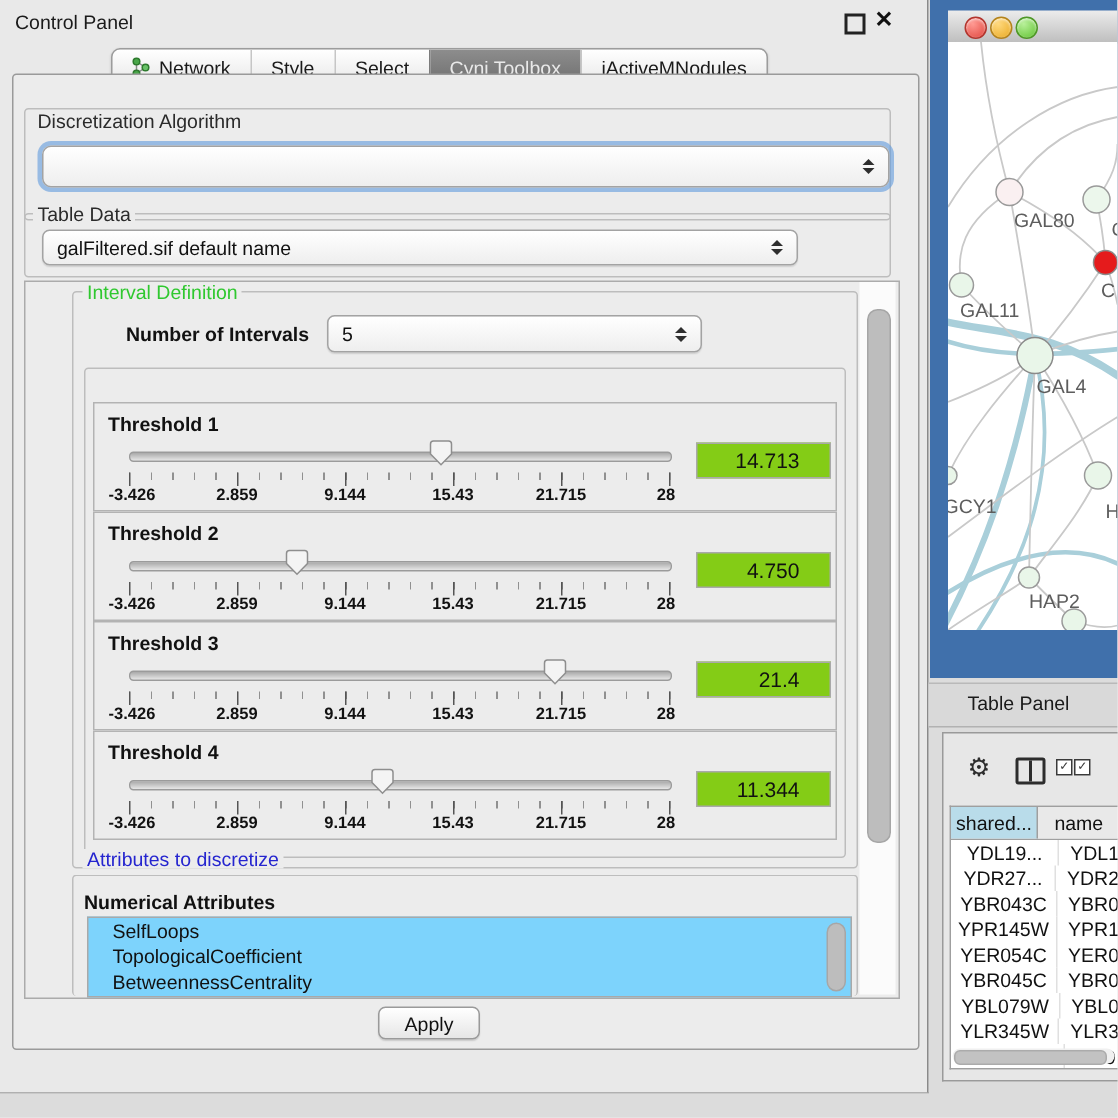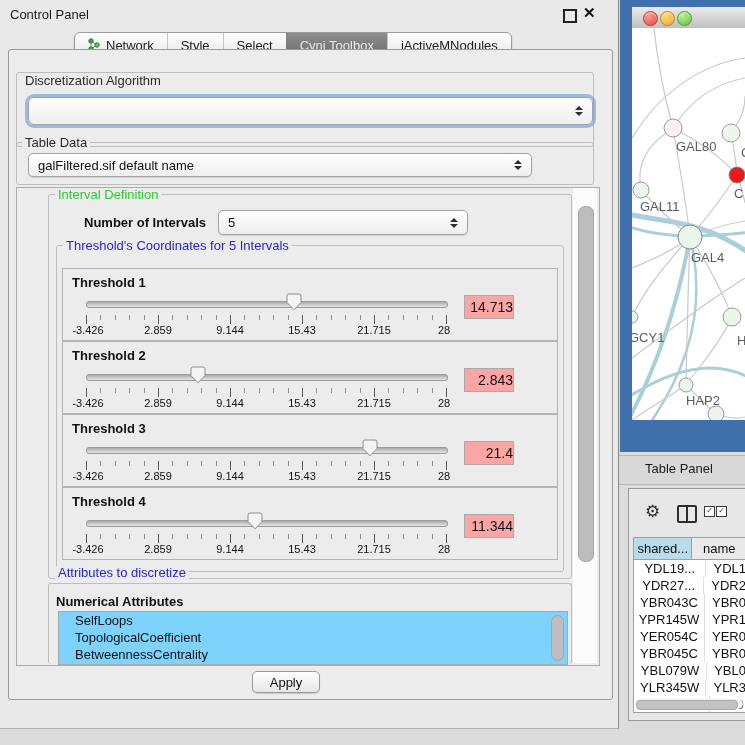--- a/index.html
+++ b/index.html
@@ -39,23 +39,23 @@
   .tlabel{position:absolute;left:9px;top:6px;font-size:13px;font-weight:bold}
   .trackwrap{position:absolute;left:23px;top:24px;width:360px;height:18px}
   .track{position:absolute;left:0;top:8px;width:100%;height:5px;border-radius:3px;
          background:linear-gradient(#aaaaaa,#e6e6e6);border:1px solid #9b9b9b}
   .thumb{position:absolute;top:0;width:16px;height:18px}
   .ticks{position:absolute;left:23px;top:46px;width:361px;height:9px;
          background:repeating-linear-gradient(to right,#909090 0 1px,transparent 1px 14.4px);
          background-size:361px 5px;background-repeat:no-repeat}
   .tickM{position:absolute;top:0;width:1px;height:9px;background:#555}
   .tlabels{position:absolute;left:23px;top:55px;width:361px;height:12px}
-  .tlabels span{position:absolute;transform:translateX(-50%);font-size:11px;font-weight:normal;color:#111;white-space:nowrap}
-  .vfield{position:absolute;left:401px;top:26px;width:48px;height:16px;background:#fca5a5;border:1px solid #a9a9a9;
-          font-size:14px;text-align:right;padding:3px 0;line-height:16px}
+  .tlabels span{position:absolute;transform:translateX(-50%);font-size:11px;font-weight:bold;color:#111;white-space:nowrap}
+  .vfield{position:absolute;left:401px;top:26px;width:48px;height:16px;background:#84cc16;border:1px solid #a9a9a9;
+          font-size:14px;text-align:right;padding:3px 20px;line-height:16px}
   
   .listbox{background:#7dd3fc;border:1px solid #a9a9a9;overflow:hidden}
   .listbox .li{font-size:13px;height:17px;line-height:17px;padding-left:16px;white-space:nowrap}
   .vsb-thumb{position:absolute;border-radius:7px;background:#bdbdbd;border:1px solid #a6a6a6}
   
   .pushbtn{display:flex;align-items:center;justify-content:center;font-size:13px;
            background:linear-gradient(#ffffff,#e6e6e6);border:1px solid #9a9a9a;border-radius:5px;
            box-shadow:0 1px 1px rgba(0,0,0,.15)}
   
   .net-frame{left:620px;top:0;width:125px;height:452px;background:#4070ab}
@@ -150,21 +150,20 @@
   <div class="abs" style="left:84px;top:215px;font-size:13px;font-weight:bold">Number of Intervals</div>
   <div class="abs combo" style="left:218px;top:210px;width:230px;height:23px">
     <span>5</span>
     <div class="spin">
         <div class="tri-up"></div>
         <div class="tri-dn"></div>
       </div>
   </div>
 
   <div class="abs group" style="left:56px;top:245px;width:506px;height:325px"></div>
-  <div class="abs gtitle blue" style="left:63px;top:239px">Threshold's Coordinates for 5 Intervals</div>
 
   <div class="abs tpanel" style="top:268px">
     <div class="tlabel">Threshold 1</div>
     <div class="trackwrap">
         <div class="track"></div>
       <div class="thumb" style="left: 199.8px;">
         <svg width="16" height="18" viewBox="0 0 16 18">
             <path d="M3 1 h10 a2 2 0 0 1 2 2 v6.6 L8 16.8 L1 9.6 V3 a2 2 0 0 1 2-2 z" fill="#f4f4f4" stroke="#8e8e8e"></path>
           </svg>
       </div>
@@ -207,21 +206,21 @@
         <div class="tickM" style="left:360px"></div>
     </div>
     <div class="tlabels">
       <span style="left:2px">-3.426</span>
         <span style="left:72px">2.859</span>
         <span style="left:144px">9.144</span>
         <span style="left:216px">15.43</span>
         <span style="left:288px">21.715</span>
         <span style="left:358px">28</span>
     </div>
-    <div class="vfield">2.843</div>
+    <div class="vfield">4.750</div>
   </div>
 
   <div class="abs tpanel" style="top:414px">
     <div class="tlabel">Threshold 3</div>
     <div class="trackwrap">
         <div class="track"></div>
       <div class="thumb" style="left: 276.4px;">
         <svg width="16" height="18" viewBox="0 0 16 18">
             <path d="M3 1 h10 a2 2 0 0 1 2 2 v6.6 L8 16.8 L1 9.6 V3 a2 2 0 0 1 2-2 z" fill="#f4f4f4" stroke="#8e8e8e"></path>
           </svg>

